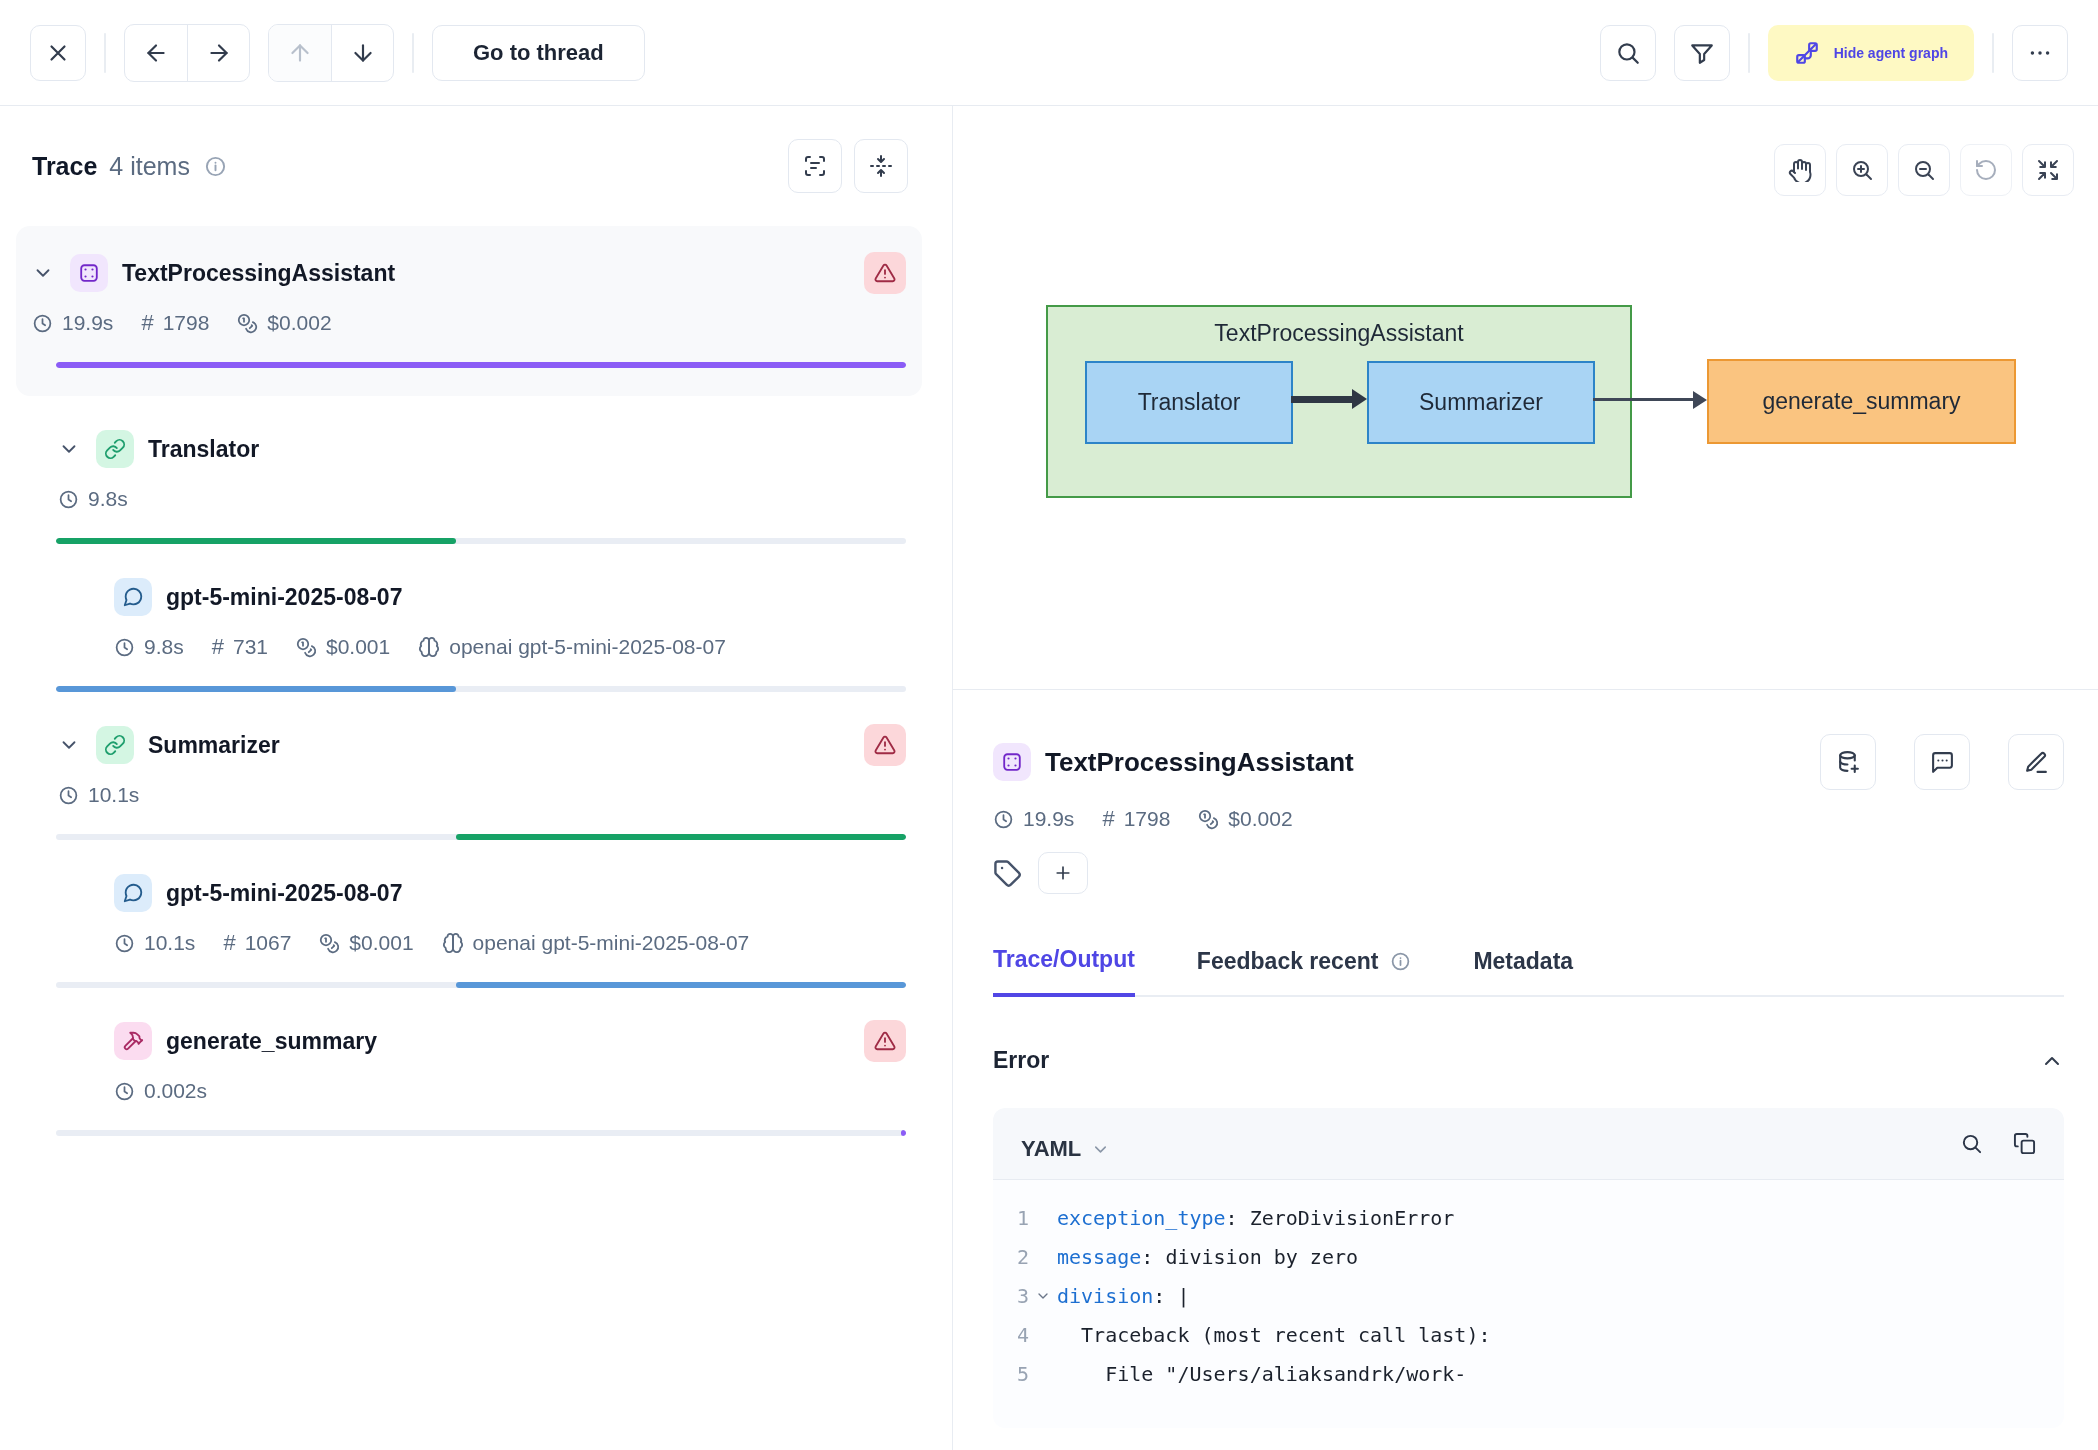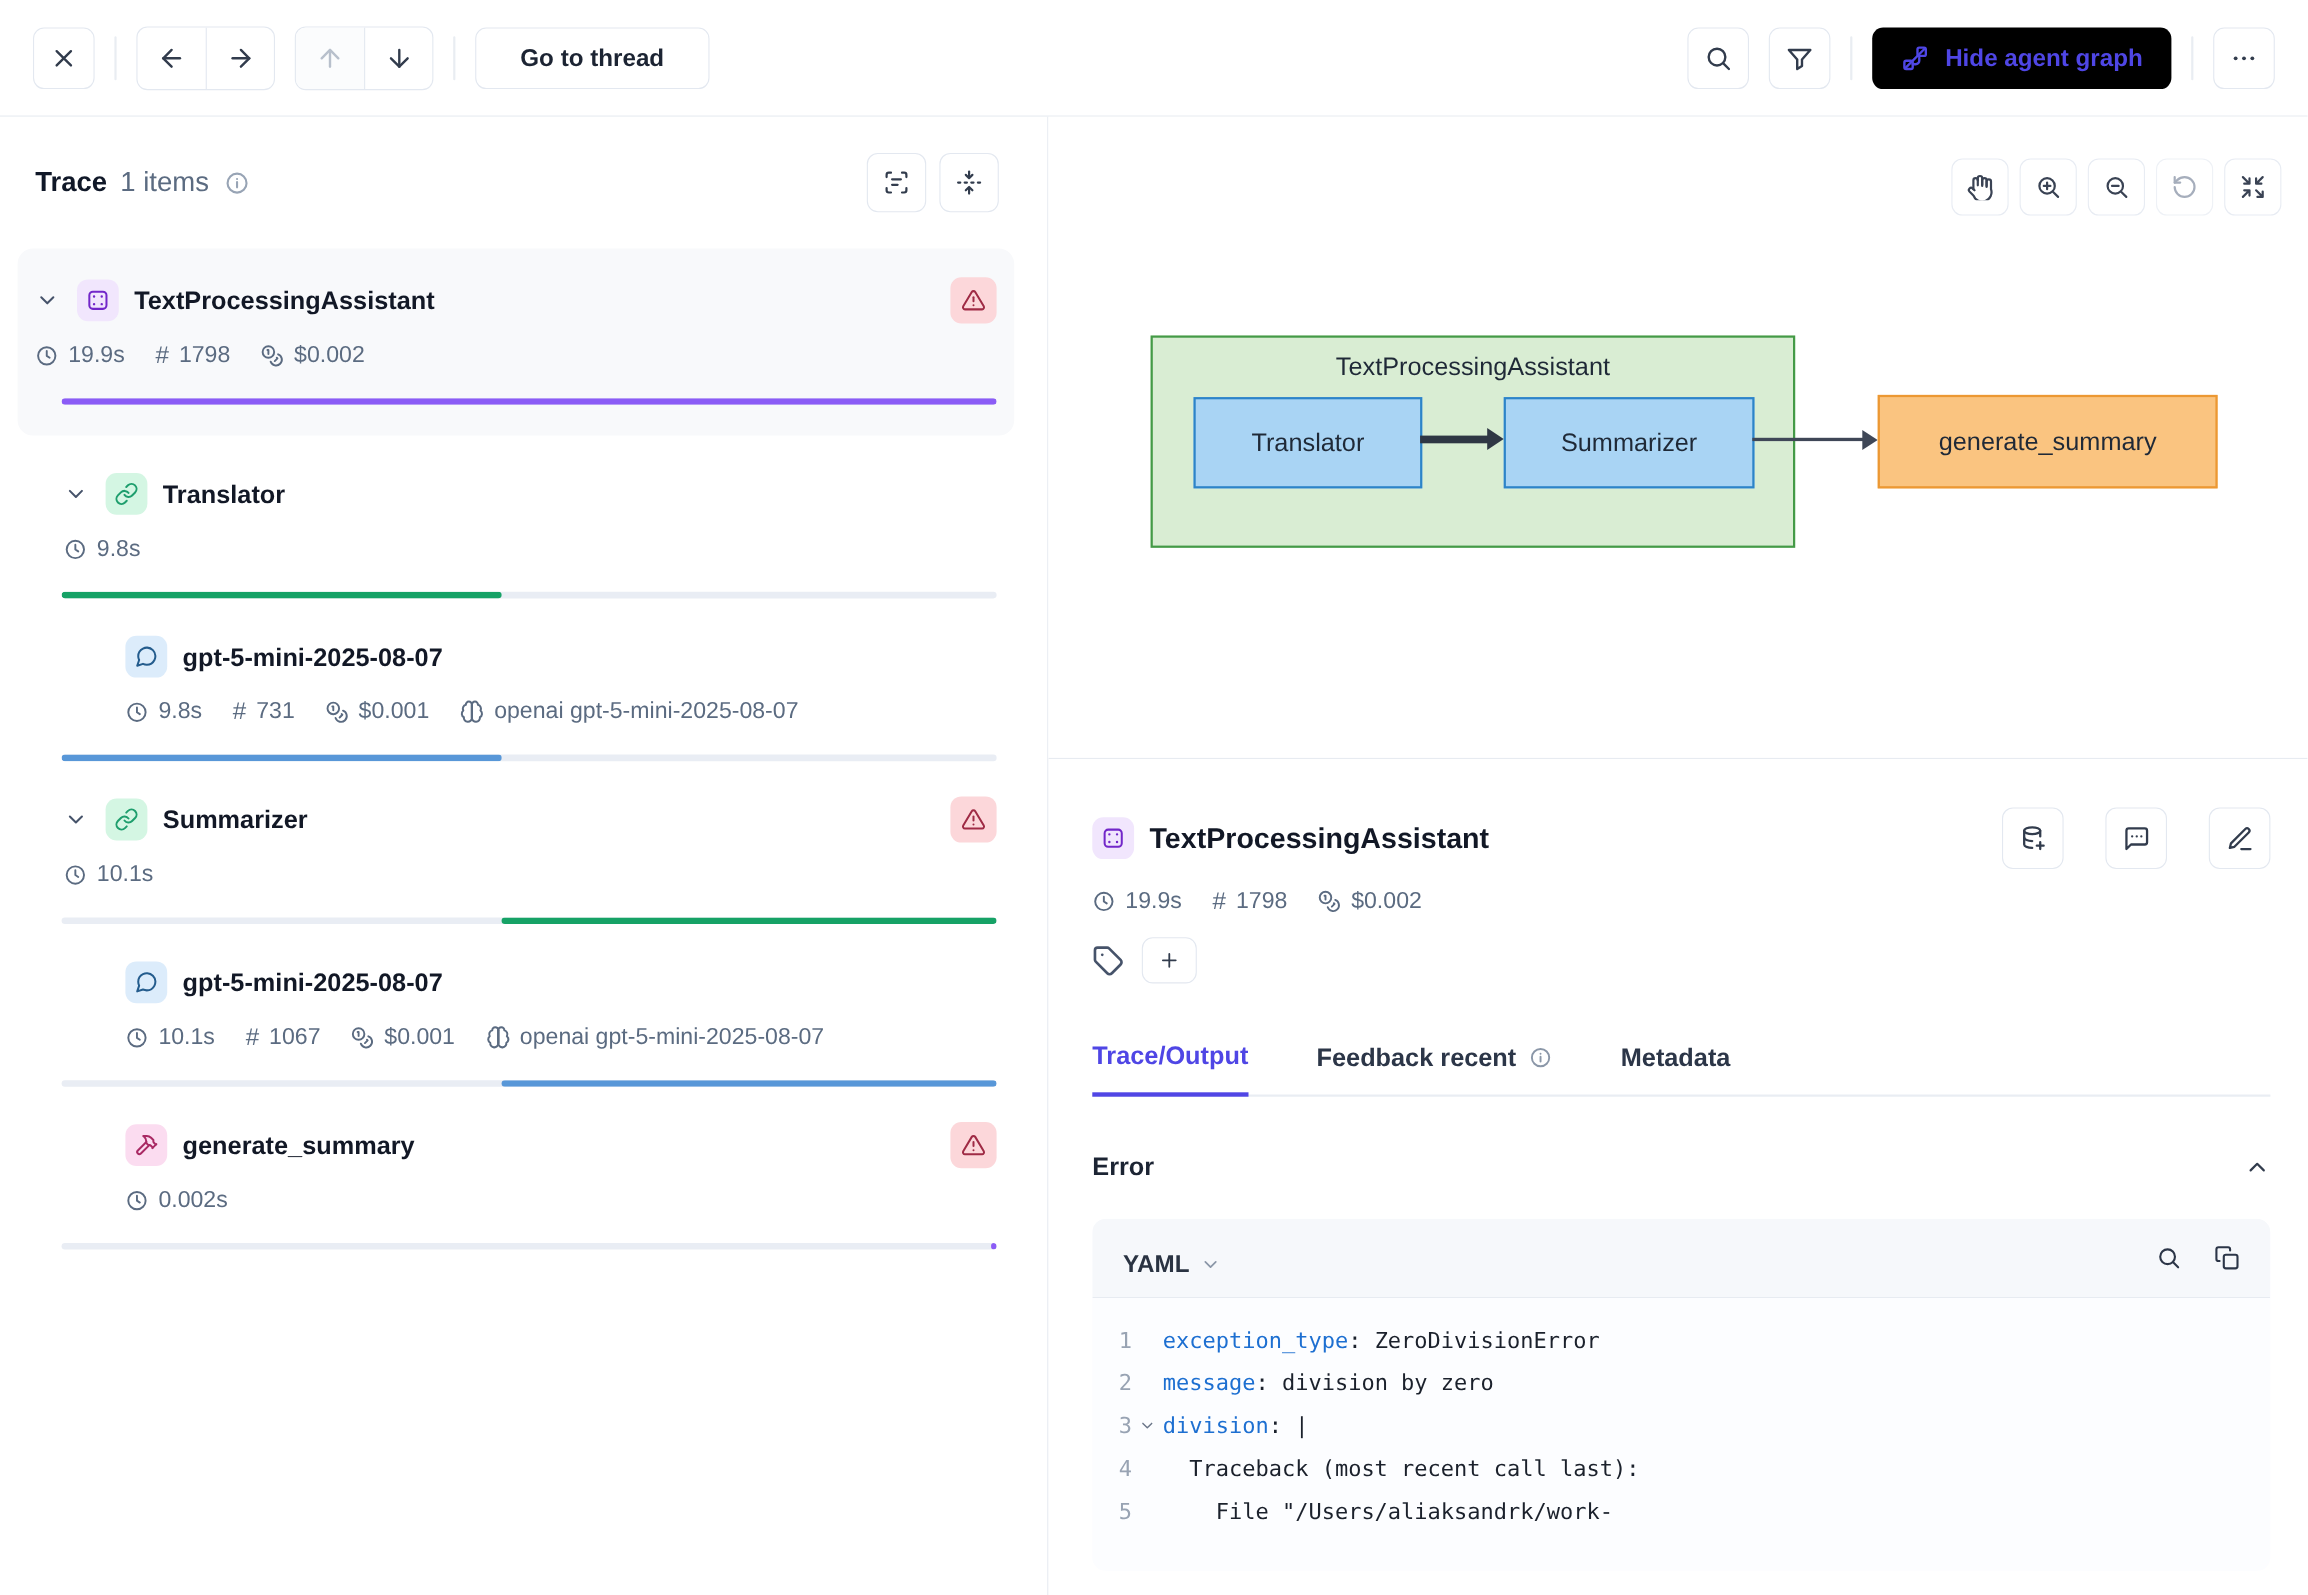--- a/index.html
+++ b/index.html
@@ -11,21 +11,21 @@
   
   .topbar { height:106px; display:flex; align-items:center; padding:0 30px; gap:18px; border-bottom:1px solid #e7ebf1; background:#fff; }
   .btn { display:flex; align-items:center; justify-content:center; background:#fff; border:1.5px solid #e3e8f0; border-radius:10px; color:#323c4d; cursor:pointer; }
   .btn-sq { width:56px; height:56px; }
   .vsep { width:2px; height:40px; background:#e9edf2; border-radius:1px; }
   .btn-group { display:flex; border:1.5px solid #e3e8f0; border-radius:10px; overflow:hidden; background:#fff; }
   .btn-cell { width:62px; height:56px; display:flex; align-items:center; justify-content:center; color:#323c4d; cursor:pointer; }
   .btn-cell + .btn-cell { border-left:1.5px solid #e3e8f0; }
   .btn-cell.disabled { color:#b8c0cc; background:#fbfcfd; }
   .btn-text { height:56px; padding:0 40px; font-size:22px; font-weight:700; color:#1c2433; }
-  .btn-accent { height:56px; padding:0 26px; display:flex; align-items:center; gap:14px; background:#000000; border-radius:10px; color:#4f46e5; font-size:22px; font-weight:700; border:none; cursor:pointer; }
+  .btn-accent { height:56px; padding:0 26px; display:flex; align-items:center; gap:14px; background:#fef9c3; border-radius:10px; color:#4f46e5; font-size:14px; font-weight:700; border:none; cursor:pointer; }
   .spacer { flex:1; }
 
   
   .main { display:flex; height:1344px; }
   .left-panel { width:953px; border-right:1px solid #e8ecf2; overflow:hidden; }
   .right-panel { flex:1; display:flex; flex-direction:column; overflow:hidden; }
 
   
   .trace-head { height:120px; display:flex; align-items:center; padding:0 44px 0 32px; gap:12px; }
   .trace-title { font-size:25px; font-weight:700; color:#101828; }
@@ -324,21 +324,21 @@
           <use href="#i-dots"></use>
         </svg>
       </div>
   </div>
 
   <div class="main">
 
     <div class="left-panel">
       <div class="trace-head">
         <span class="trace-title">Trace</span>
-        <span class="trace-count">1 items</span>
+        <span class="trace-count">4 items</span>
         <span class="ihead">
             <svg class="ic" width="23" height="23">
               <use href="#i-info"></use>
             </svg>
           </span>
         <div class="spacer"></div>
         <div class="btn btn-sm">
             <svg class="ic" width="24" height="24">
               <use href="#i-scan-text"></use>
             </svg>

